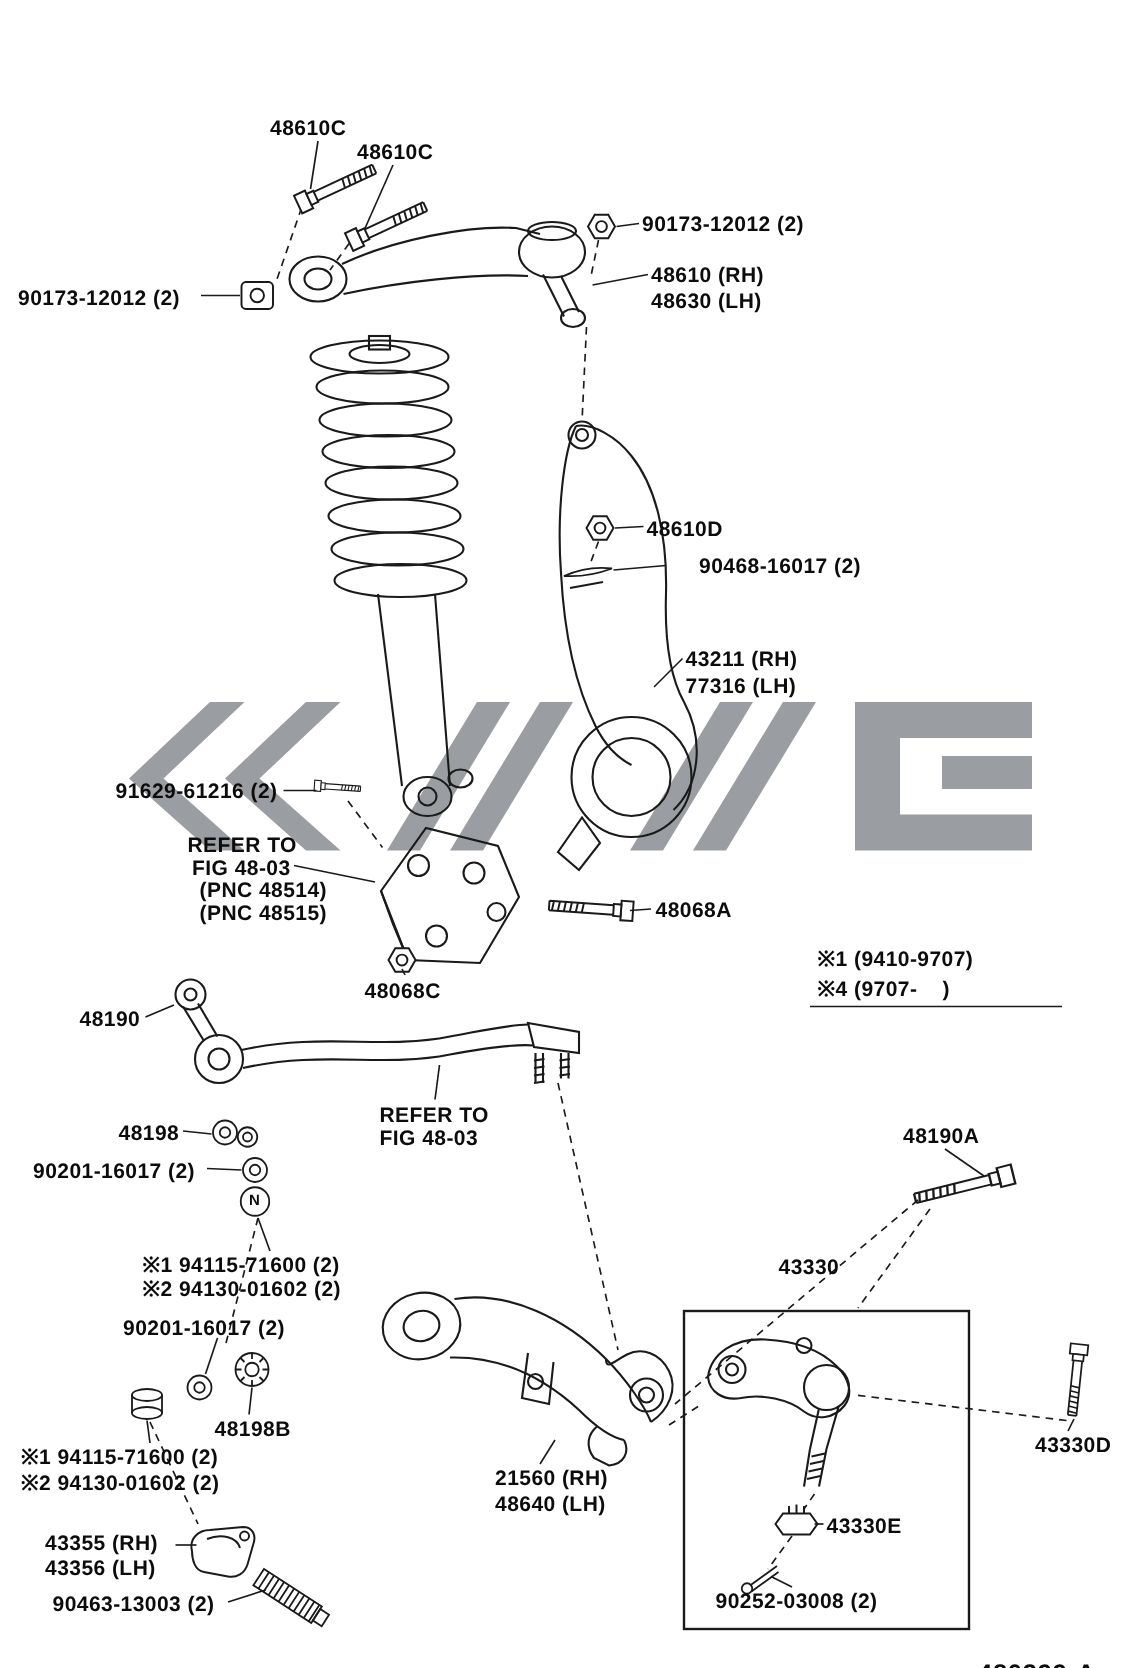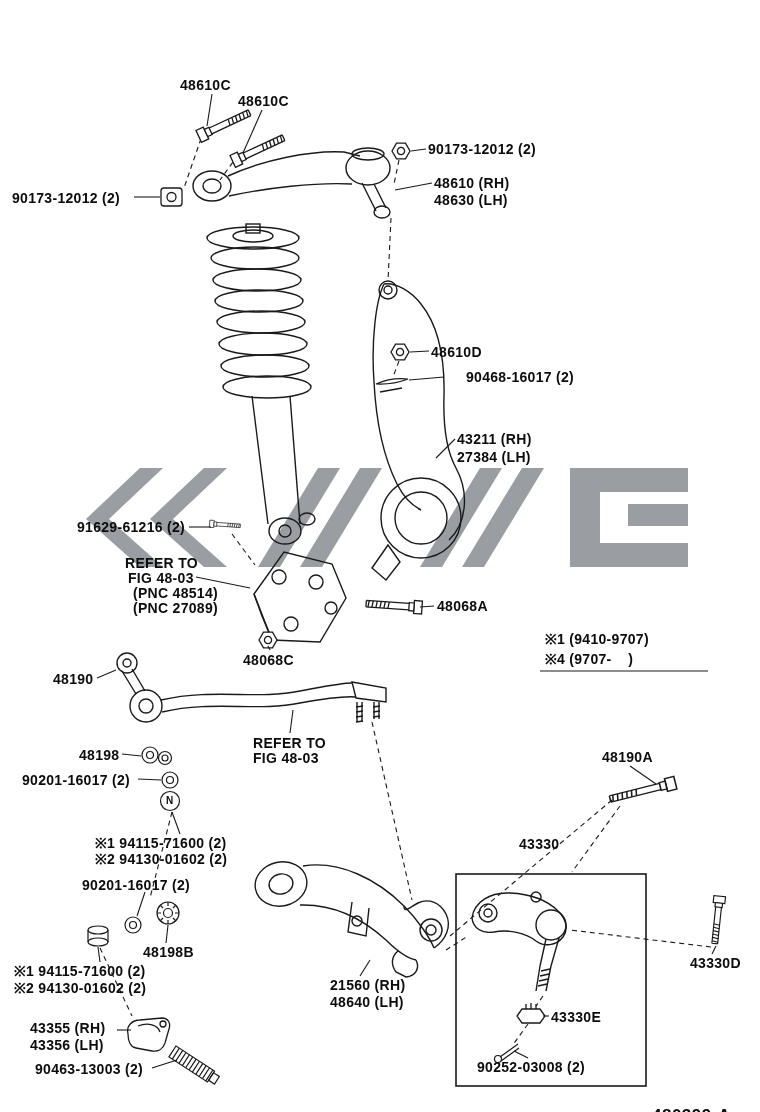--- a/index.html
+++ b/index.html
@@ -281,26 +281,26 @@
 
   <div class="lbl" style="left:180px;top:77px">48610C</div>
   <div class="lbl" style="left:238px;top:93px">48610C</div>
   <div class="lbl" style="left:428px;top:141px">90173-12012 (2)</div>
   <div class="lbl" style="left:434px;top:175px">48610 (RH)</div>
   <div class="lbl" style="left:434px;top:192px">48630 (LH)</div>
   <div class="lbl" style="left:12px;top:190px">90173-12012 (2)</div>
   <div class="lbl" style="left:431px;top:344px">48610D</div>
   <div class="lbl" style="left:466px;top:369px">90468-16017 (2)</div>
   <div class="lbl" style="left:457px;top:431px">43211 (RH)</div>
-  <div class="lbl" style="left:457px;top:449px">27384 (LH)</div>
+  <div class="lbl" style="left:457px;top:449px">77316 (LH)</div>
   <div class="lbl" style="left:77px;top:519px">91629-61216 (2)</div>
   <div class="lbl" style="left:125px;top:555px">REFER TO</div>
   <div class="lbl" style="left:128px;top:570px">FIG 48-03</div>
   <div class="lbl" style="left:133px;top:585px">(PNC 48514)</div>
-  <div class="lbl" style="left:133px;top:600px">(PNC 27089)</div>
+  <div class="lbl" style="left:133px;top:600px">(PNC 48515)</div>
   <div class="lbl" style="left:437px;top:598px">48068A</div>
   <div class="lbl" style="left:243px;top:652px">48068C</div>
   <div class="lbl" style="left:545px;top:631px">※1 (9410-9707)</div>
   <div class="lbl" style="left:545px;top:651px">※4 (9707-    )</div>
   <div class="lbl" style="left:53px;top:671px">48190</div>
   <div class="lbl" style="left:253px;top:735px">REFER TO</div>
   <div class="lbl" style="left:253px;top:750px">FIG 48-03</div>
   <div class="lbl" style="left:79px;top:747px">48198</div>
   <div class="lbl" style="left:22px;top:772px">90201-16017 (2)</div>
   <div class="lbl" style="left:602px;top:749px">48190A</div>

